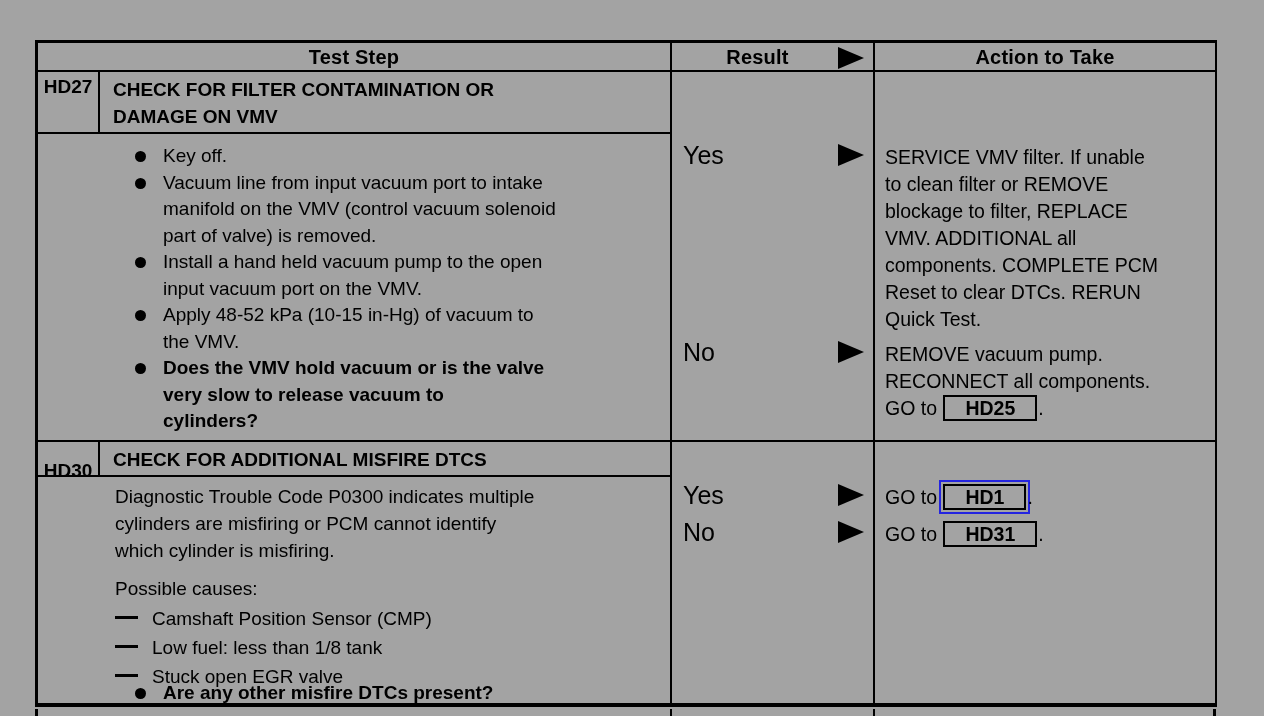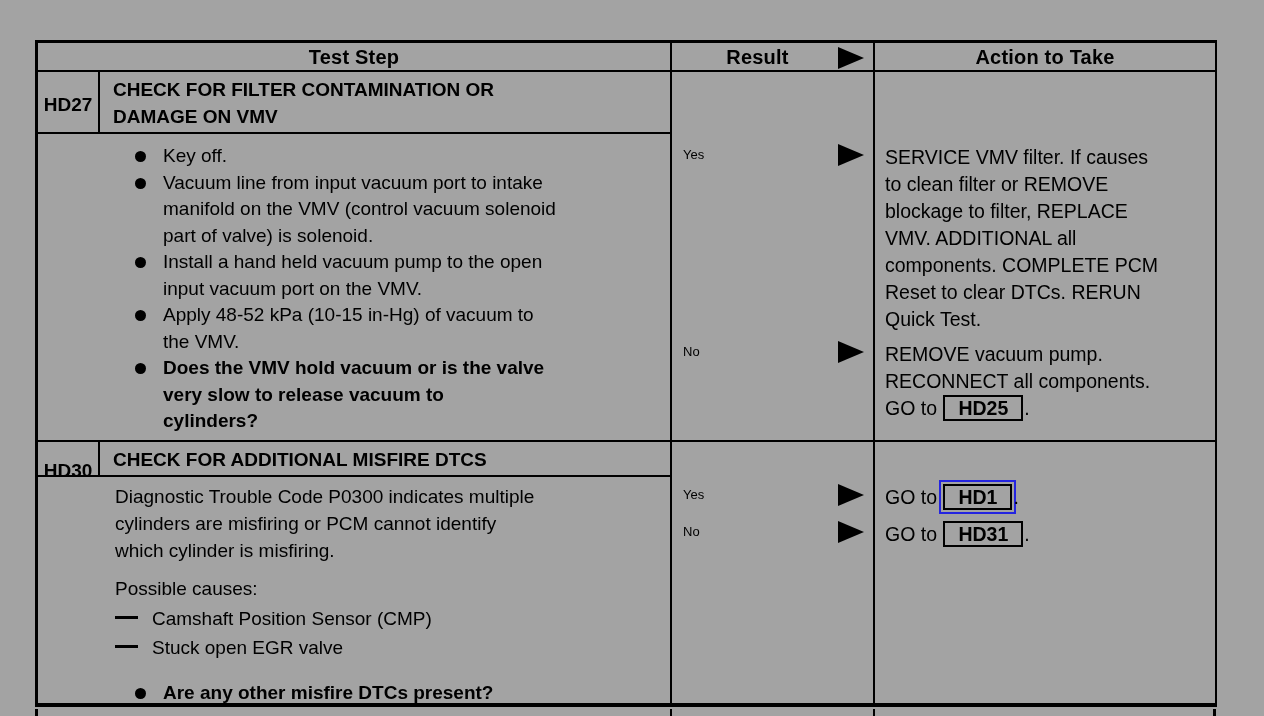--- a/index.html
+++ b/index.html
@@ -33,30 +33,30 @@
     border-right:2px solid #000;
     text-align:center;
     font-weight:bold;font-size:19px;
     box-sizing:border-box;
   }
   .steptitle{position:absolute;font-weight:bold;font-size:19px;line-height:27px;white-space:nowrap;}
   .bullets{position:absolute;font-size:19px;line-height:26.5px;}
   .bullet-item{position:relative;white-space:nowrap;}
   .bullet-dot{position:absolute;left:-28px;top:8px;width:11px;height:11px;border-radius:50%;background:#000;}
   .bold{font-weight:bold;}
-  .result-label{position:absolute;font-size:13px;line-height:22px;}
+  .result-label{position:absolute;font-size:25px;line-height:22px;}
   .action{position:absolute;font-size:19.5px;line-height:27px;white-space:nowrap;}
   .para{position:absolute;font-size:19px;line-height:27px;white-space:nowrap;}
   .causes{position:absolute;font-size:19px;line-height:29px;}
   .cause-item{position:relative;white-space:nowrap;}
   .dash{position:absolute;left:-37px;top:12px;width:23px;height:3px;background:#000;}
   .question{position:absolute;font-size:19px;font-weight:bold;white-space:nowrap;}
   .kbox{
     display:inline-block;border:2px solid #000;
-    padding:0 13px;font-weight:bold;line-height:22px;margin:0 1px;
+    padding:0 20px;font-weight:bold;line-height:22px;margin:0 1px;
   }
   .kbox.hl{outline:2px solid #2424e0;outline-offset:2px;}
   .stub{position:absolute;background:#000;}
 </style>
 </head>
 <body>
 
 <div class="page">
   <div class="ptable">
 
@@ -65,37 +65,37 @@
     <div class="t-line" style="left:0;top:27px;width:1177px;height:2px;"></div>
     <div class="t-line" style="left:0;top:89px;width:632px;height:2px;"></div>
     <div class="t-line" style="left:0;top:397px;width:1177px;height:2px;"></div>
     <div class="t-line" style="left:0;top:432px;width:632px;height:2px;"></div>
 
     <div class="cell-head" style="left:0;top:3px;width:632px;">Test Step</div>
     <div class="cell-head" style="left:632px;top:3px;width:175px;">Result</div>
     <div class="arrow" style="left:800px;top:4px;"></div>
     <div class="cell-head" style="left:837px;top:3px;width:340px;">Action to Take</div>
 
-    <div class="codecell" style="top:27px;width:62px;height:62px;padding-top:24px;">HD27</div>
+    <div class="codecell" style="top:27px;width:62px;height:62px;padding-top:6px;">HD27</div>
 
     <div class="steptitle" style="left:75px;top:33px;">
       <div>CHECK FOR FILTER CONTAMINATION OR</div>
       <div>DAMAGE ON VMV</div>
     </div>
 
     <div class="bullets" style="left:125px;top:100px;">
       <div class="bullet-item">
         <span class="bullet-dot"></span>
         <div>Key off.</div>
       </div>
       <div class="bullet-item">
         <span class="bullet-dot"></span>
         <div>Vacuum line from input vacuum port to intake</div>
         <div>manifold on the VMV (control vacuum solenoid</div>
-        <div>part of valve) is solenoid.</div>
+        <div>part of valve) is removed.</div>
       </div>
       <div class="bullet-item">
         <span class="bullet-dot"></span>
         <div>Install a hand held vacuum pump to the open</div>
         <div>input vacuum port on the VMV.</div>
       </div>
       <div class="bullet-item">
         <span class="bullet-dot"></span>
         <div>Apply 48-52 kPa (10-15 in-Hg) of vacuum to</div>
         <div>the VMV.</div>
@@ -104,21 +104,21 @@
         <span class="bullet-dot"></span>
         <div>Does the VMV hold vacuum or is the valve</div>
         <div>very slow to release vacuum to</div>
         <div>cylinders?</div>
       </div>
     </div>
 
     <div class="result-label" style="left:645px;top:101px;">Yes</div>
     <div class="arrow" style="left:800px;top:101px;"></div>
     <div class="action" style="left:847px;top:101px;">
-      <div>SERVICE VMV filter. If causes</div>
+      <div>SERVICE VMV filter. If unable</div>
       <div>to clean filter or REMOVE</div>
       <div>blockage to filter, REPLACE</div>
       <div>VMV. ADDITIONAL all</div>
       <div>components. COMPLETE PCM</div>
       <div>Reset to clear DTCs. RERUN</div>
       <div>Quick Test.</div>
     </div>
 
     <div class="result-label" style="left:645px;top:298px;">No</div>
     <div class="arrow" style="left:800px;top:298px;"></div>
@@ -144,20 +144,24 @@
 
     <div class="para" style="left:77px;top:532px;">Possible causes:</div>
 
     <div class="causes" style="left:114px;top:561px;">
       <div class="cause-item">
         <span class="dash"></span>
         <span>Camshaft Position Sensor (CMP)</span>
       </div>
       <div class="cause-item">
         <span class="dash"></span>
+        <span>Low fuel: less than 1/8 tank</span>
+      </div>
+      <div class="cause-item">
+        <span class="dash"></span>
         <span>Stuck open EGR valve</span>
       </div>
     </div>
 
     <div class="question" style="left:125px;top:639px;">
       <span class="bullet-dot" style="top:6px;"></span>
       <span>Are any other misfire DTCs present?</span>
     </div>
 
     <div class="result-label" style="left:645px;top:441px;">Yes</div>

